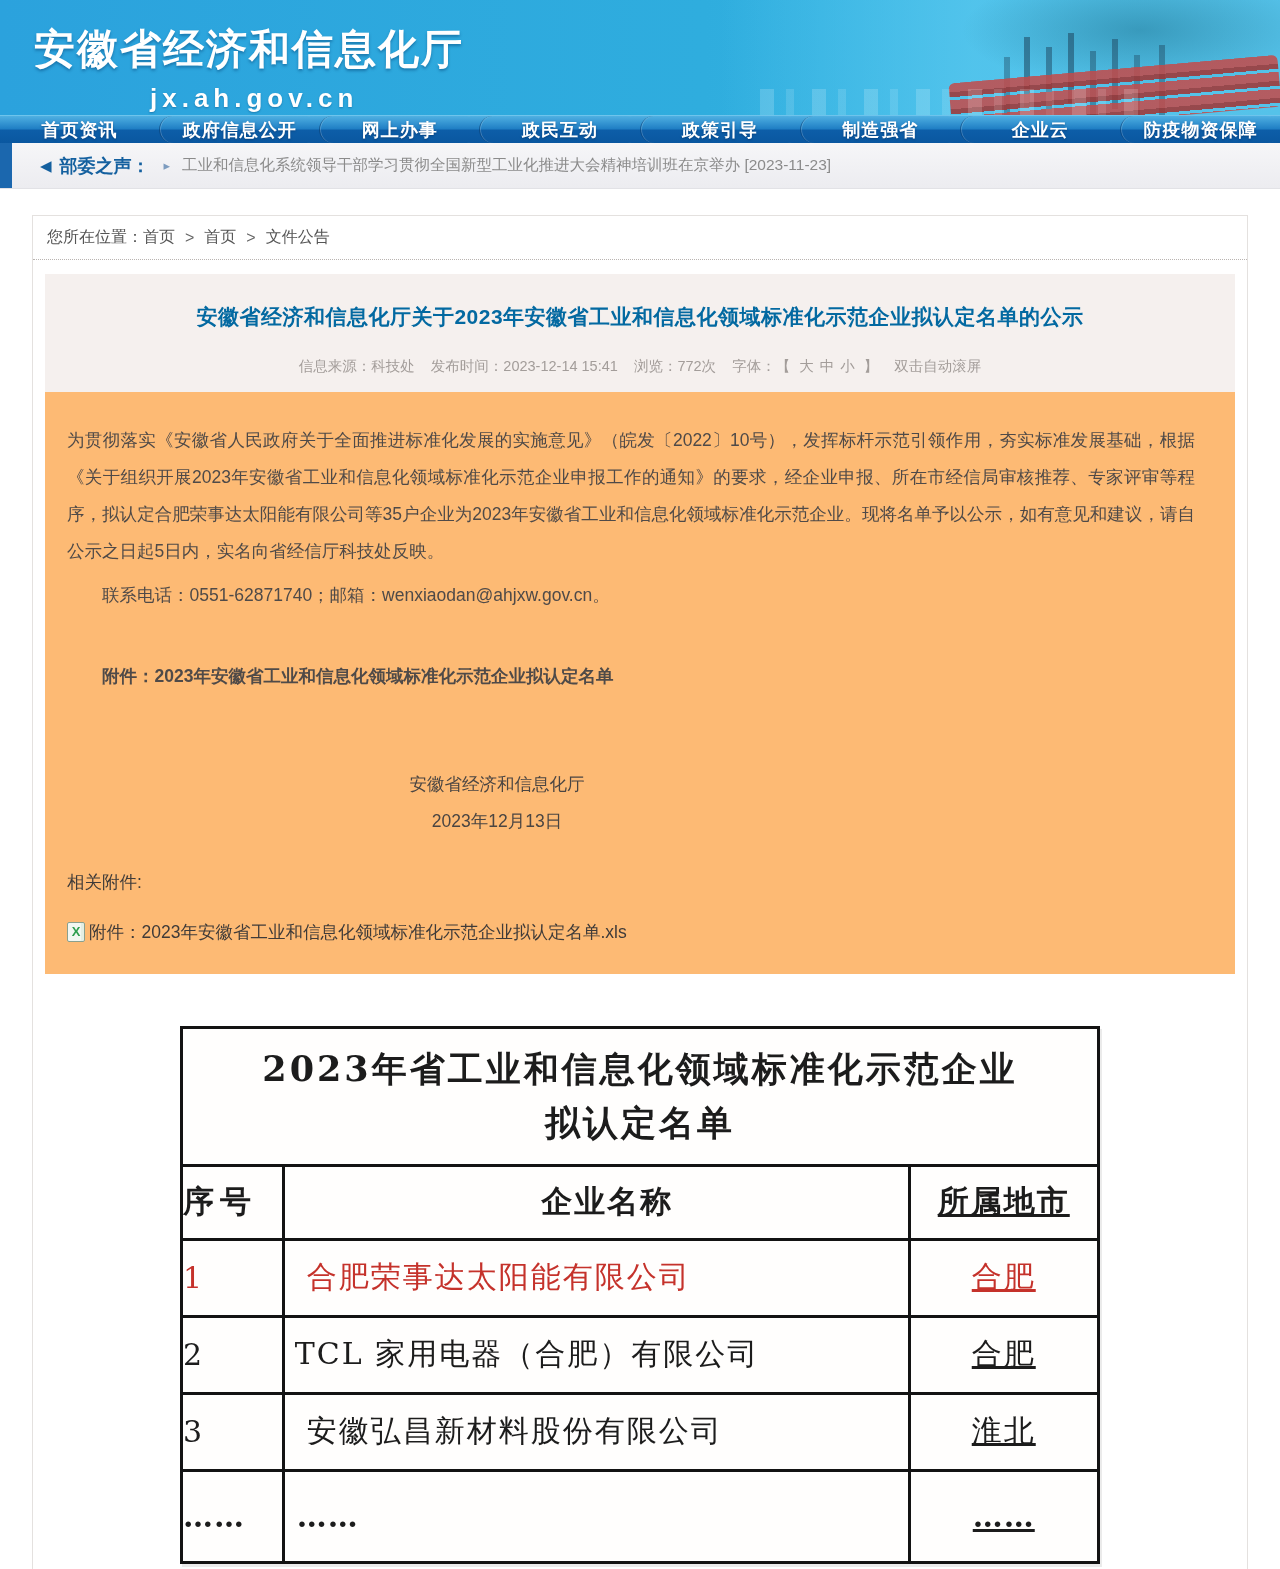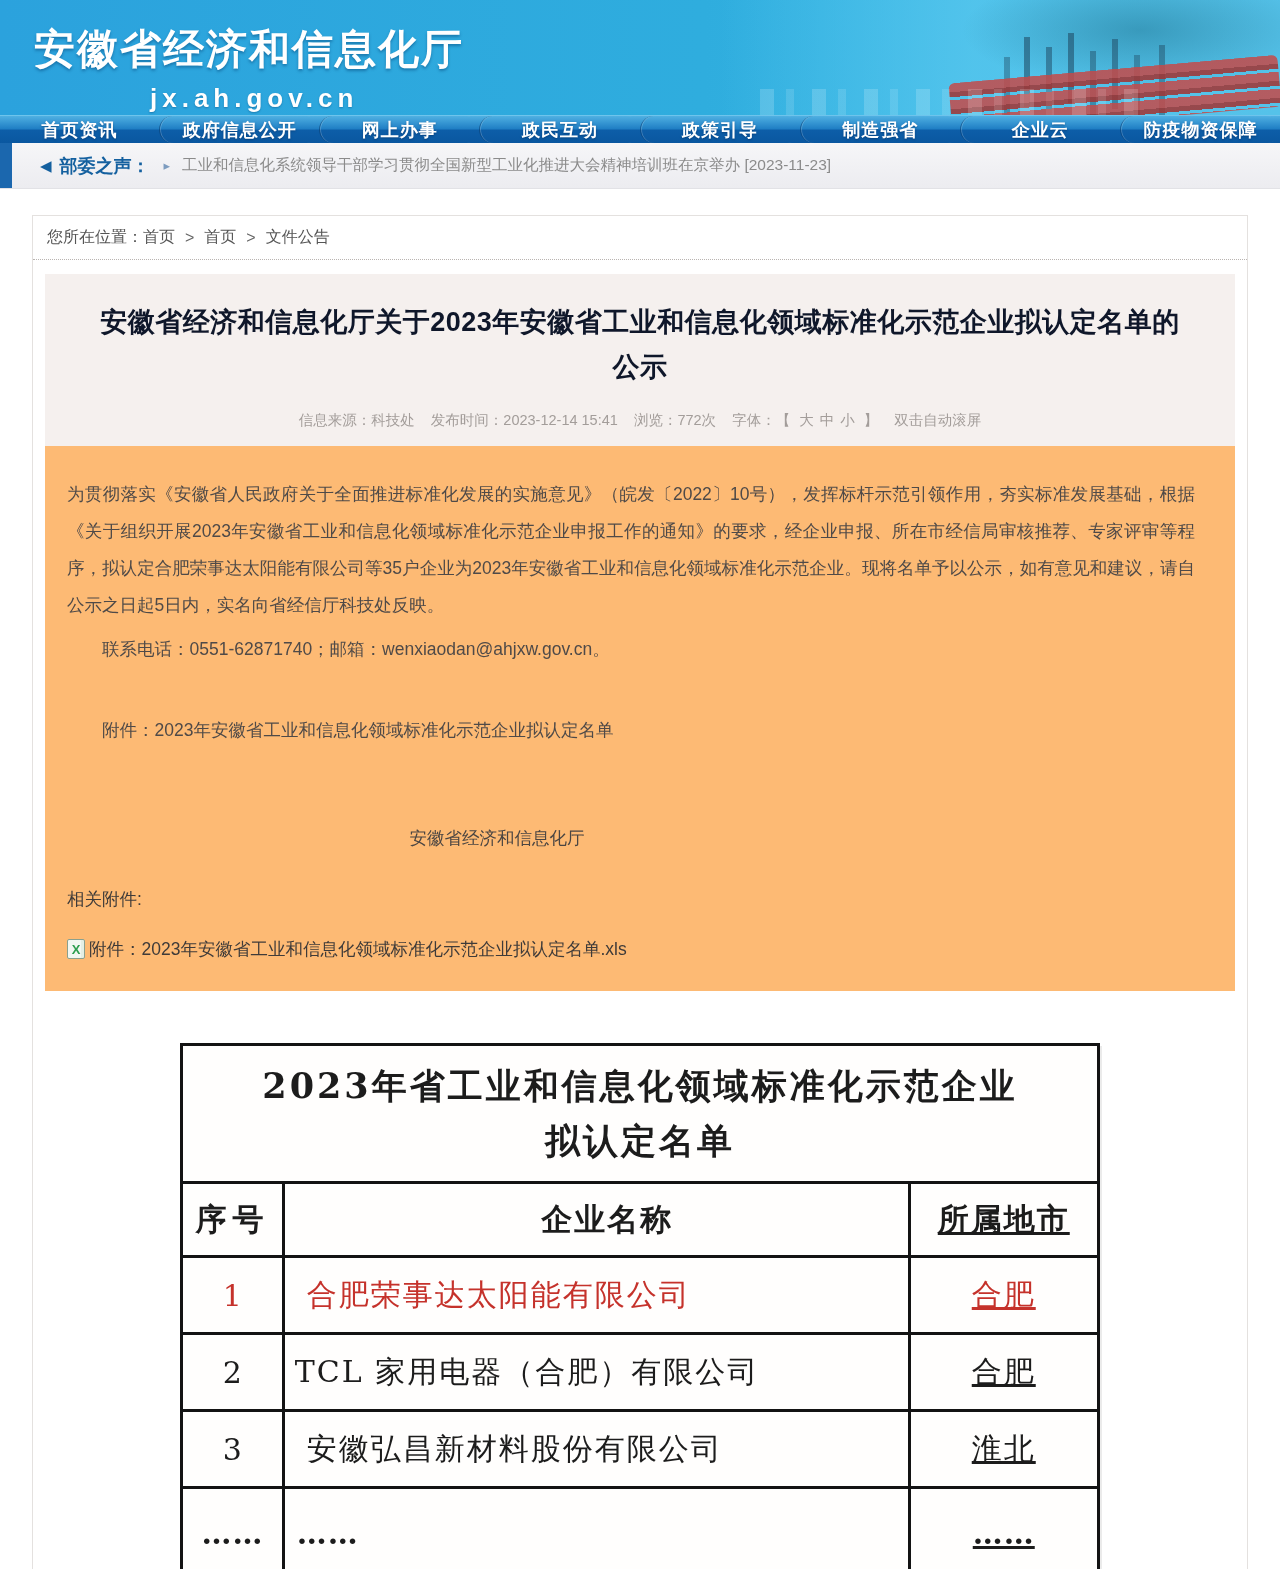--- a/index.html
+++ b/index.html
@@ -53,44 +53,44 @@
   .ticker-label{color:var(--ticker-label);font-size:18px;font-weight:bold;}
   .ticker-arrow{color:#7d9cbf;font-size:13px;margin:0 12px 0 14px;}
   .ticker-headline{color:var(--link-gray);font-size:15.5px;cursor:pointer;}
   
   .content-card{margin:26px 32px 0 32px;background:#fff;border:1px solid #e4e1df;border-bottom:none;}
   .breadcrumb{display:flex;align-items:center;height:44px;padding:0 14px;font-size:16px;color:#555;
     border-bottom:1px dotted #b9b4b1;}
   .breadcrumb a{color:#555;text-decoration:none;cursor:pointer;}
   .breadcrumb .sep{margin:0 10px;color:#666;}
   .article-head{margin:14px 12px 0 12px;background:#f5f0ee;padding:26px 44px 16px 44px;}
-  .article-title{font-size:27px;font-weight:bold;color:#0f172a;text-align:center;line-height:1.65;letter-spacing:.5px;}
+  .article-title{font-size:21px;font-weight:bold;color:#0369a1;text-align:center;line-height:1.65;letter-spacing:.5px;}
   .article-meta{margin-top:22px;text-align:center;font-size:14.5px;color:#a39d9a;}
   .article-meta span{margin:0 6px;}
   .article-meta .fz{cursor:pointer;margin:0 3px;}
   .article-body{margin:0 12px;background:#fdba74;padding:30px 40px 30px 22px;color:var(--body-text);}
   .para-main{font-size:17.5px;line-height:2.12;text-align:justify;}
   .para-contact{font-size:17.5px;line-height:2;text-indent:2em;margin-top:8px;}
-  .para-attach{font-size:17.5px;line-height:2;text-indent:2em;margin-top:46px;}
+  .para-attach{font-size:17.5px;line-height:2;text-indent:2em;margin-top:46px;font-weight:bold;}
   .signature{width:860px;text-align:center;margin-top:72px;font-size:17.5px;line-height:2.1;color:#4a4542;}
   .related-label{margin-top:30px;font-size:17.5px;color:#3f3b39;}
   .xls-line{margin-top:26px;display:flex;align-items:center;font-size:17.5px;color:#3f3b39;cursor:pointer;}
   .excel-icon{display:inline-flex;align-items:center;justify-content:center;width:18px;height:20px;
     border:1px solid #8aa08e;border-radius:2px;background:#f2f7f2;color:var(--excel-green);
     font-size:13px;font-weight:bold;margin-right:4px;box-shadow:inset -3px 0 0 #e4efe4;}
   
   .scan-section{background:#fff;padding:52px 0 26px 0;display:flex;justify-content:center;}
   .scan-table{border-collapse:collapse;width:920px;background:#fffefd;
     font-family:"DejaVu Serif","Liberation Serif",serif;color:#1c1c1c;
     box-shadow:2px 3px 0 rgba(0,0,0,.08);}
   .scan-table td,.scan-table th{border:3px solid #131313;}
   .scan-table .t-title{height:138px;text-align:center;font-size:35px;font-weight:bold;line-height:1.55;letter-spacing:3px;}
   .scan-table th{height:74px;font-size:31px;font-weight:bold;letter-spacing:6px;}
   .scan-table td{height:77px;font-size:30px;}
-  .scan-table .c-no{width:102px;text-align:center;}
+  .scan-table .c-no{width:102px;text-align:left;}
   .scan-table .c-name{width:628px;text-align:left;padding-left:22px;letter-spacing:2px;}
   .scan-table .c-city{width:190px;text-align:center;letter-spacing:2px;text-decoration:underline;}
   .scan-table tr.highlight td{color:var(--highlight-red);}
   .scan-table tr.dots td{height:92px;font-weight:bold;letter-spacing:1px;}
 </style>
 </head>
 <body>
 
 <div class="site-header">
   <div class="header-art">
@@ -143,20 +143,21 @@
       <span>双击自动滚屏</span>
     </div>
   </div>
 
   <div class="article-body">
     <p class="para-main">为贯彻落实《安徽省人民政府关于全面推进标准化发展的实施意见》（皖发〔2022〕10号），发挥标杆示范引领作用，夯实标准发展基础，根据《关于组织开展2023年安徽省工业和信息化领域标准化示范企业申报工作的通知》的要求，经企业申报、所在市经信局审核推荐、专家评审等程序，拟认定合肥荣事达太阳能有限公司等35户企业为2023年安徽省工业和信息化领域标准化示范企业。现将名单予以公示，如有意见和建议，请自公示之日起5日内，实名向省经信厅科技处反映。</p>
     <p class="para-contact">联系电话：0551-62871740；邮箱：wenxiaodan@ahjxw.gov.cn。</p>
     <p class="para-attach">附件：2023年安徽省工业和信息化领域标准化示范企业拟认定名单</p>
     <div class="signature">
       <div>安徽省经济和信息化厅</div>
+      <div>2023年12月13日</div>
     </div>
     <div class="related-label">相关附件:</div>
     <div class="xls-line">
       <span class="excel-icon">X</span>
       <span>附件：</span>
       <span>2023年安徽省工业和信息化领域标准化示范企业拟认定名单.xls</span>
     </div>
   </div>
 
   <div class="scan-section">

